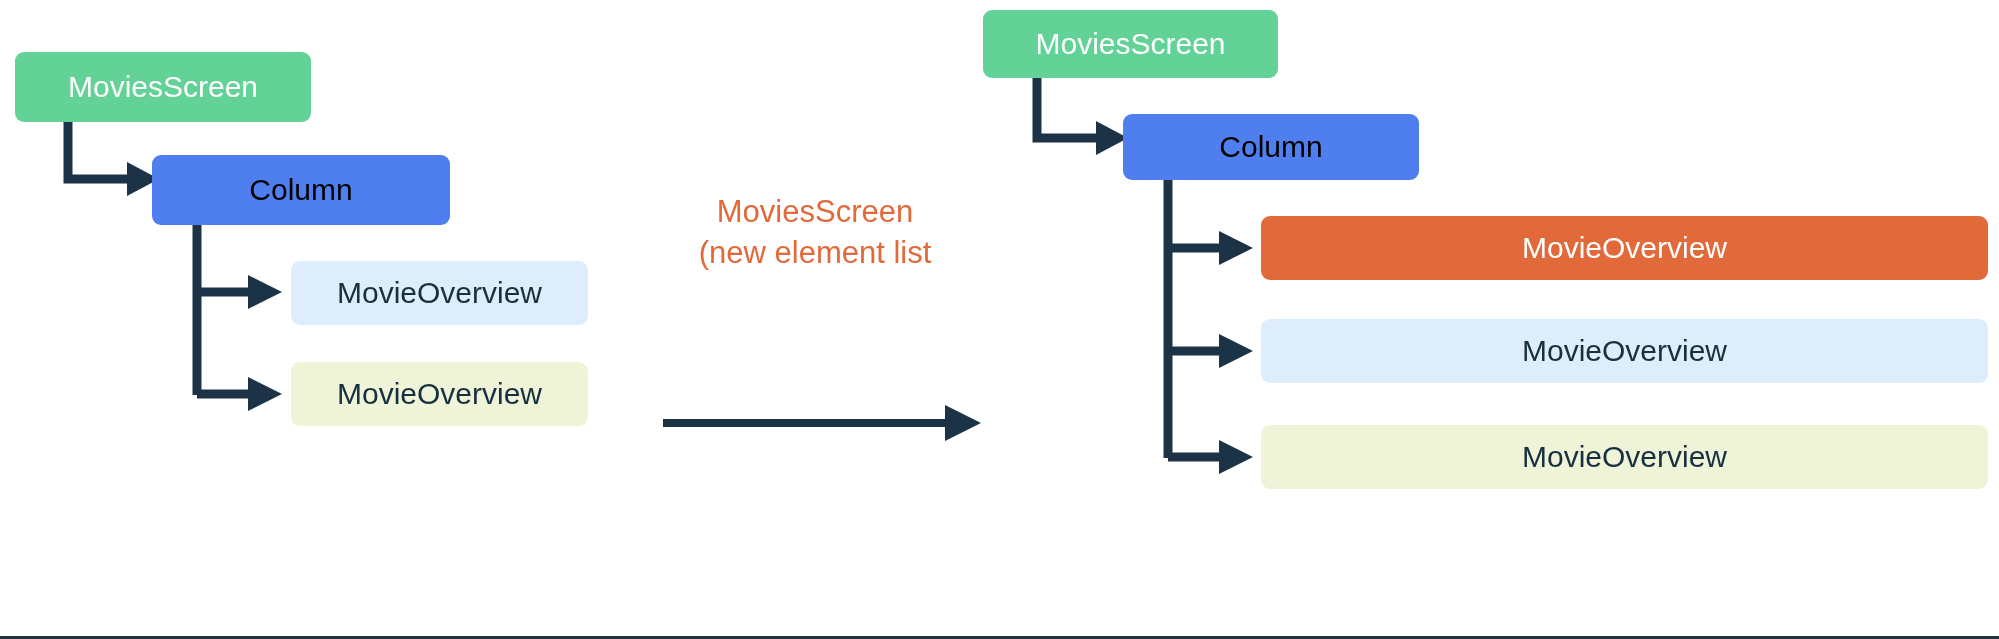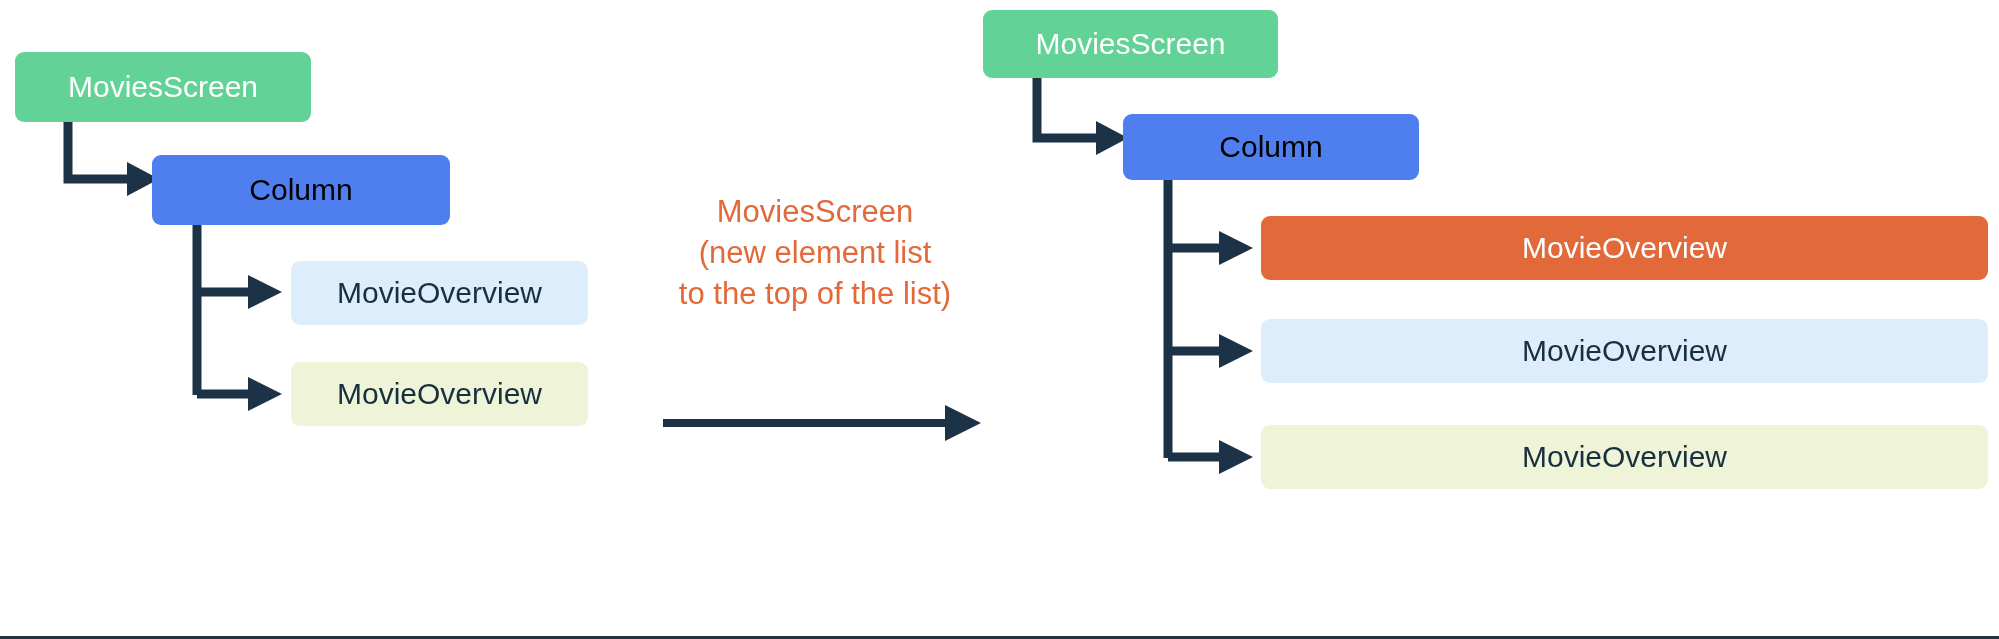--- a/index.html
+++ b/index.html
@@ -97,21 +97,20 @@
     <span class="node-label">MovieOverview</span>
   </div>
 
   <div class="node lyellow" style="left:291px; top:362px; width:297px; height:64px;">
     <span class="node-label">MovieOverview</span>
   </div>
 
   <div class="center-text" style="left:660px; top:192px; width:310px;">
     <span class="ln">MoviesScreen</span>
     <span class="ln">(new element list</span>
-    <span class="ln">to the top of the list)</span>
   </div>
 
   <div class="conn" style="left:663px; top:405px; width:320px; height:36px;">
     <svg width="320" height="36" viewBox="0 0 320 36">
       <path d="M0,18 L288,18" stroke="#1c3246" stroke-width="8" fill="none"></path>
       <path d="M282,0 L318,18 L282,36 Z" fill="#1c3246"></path>
     </svg>
   </div>
 
   <div class="node green" style="left:983px; top:10px; width:295px; height:68px;">

